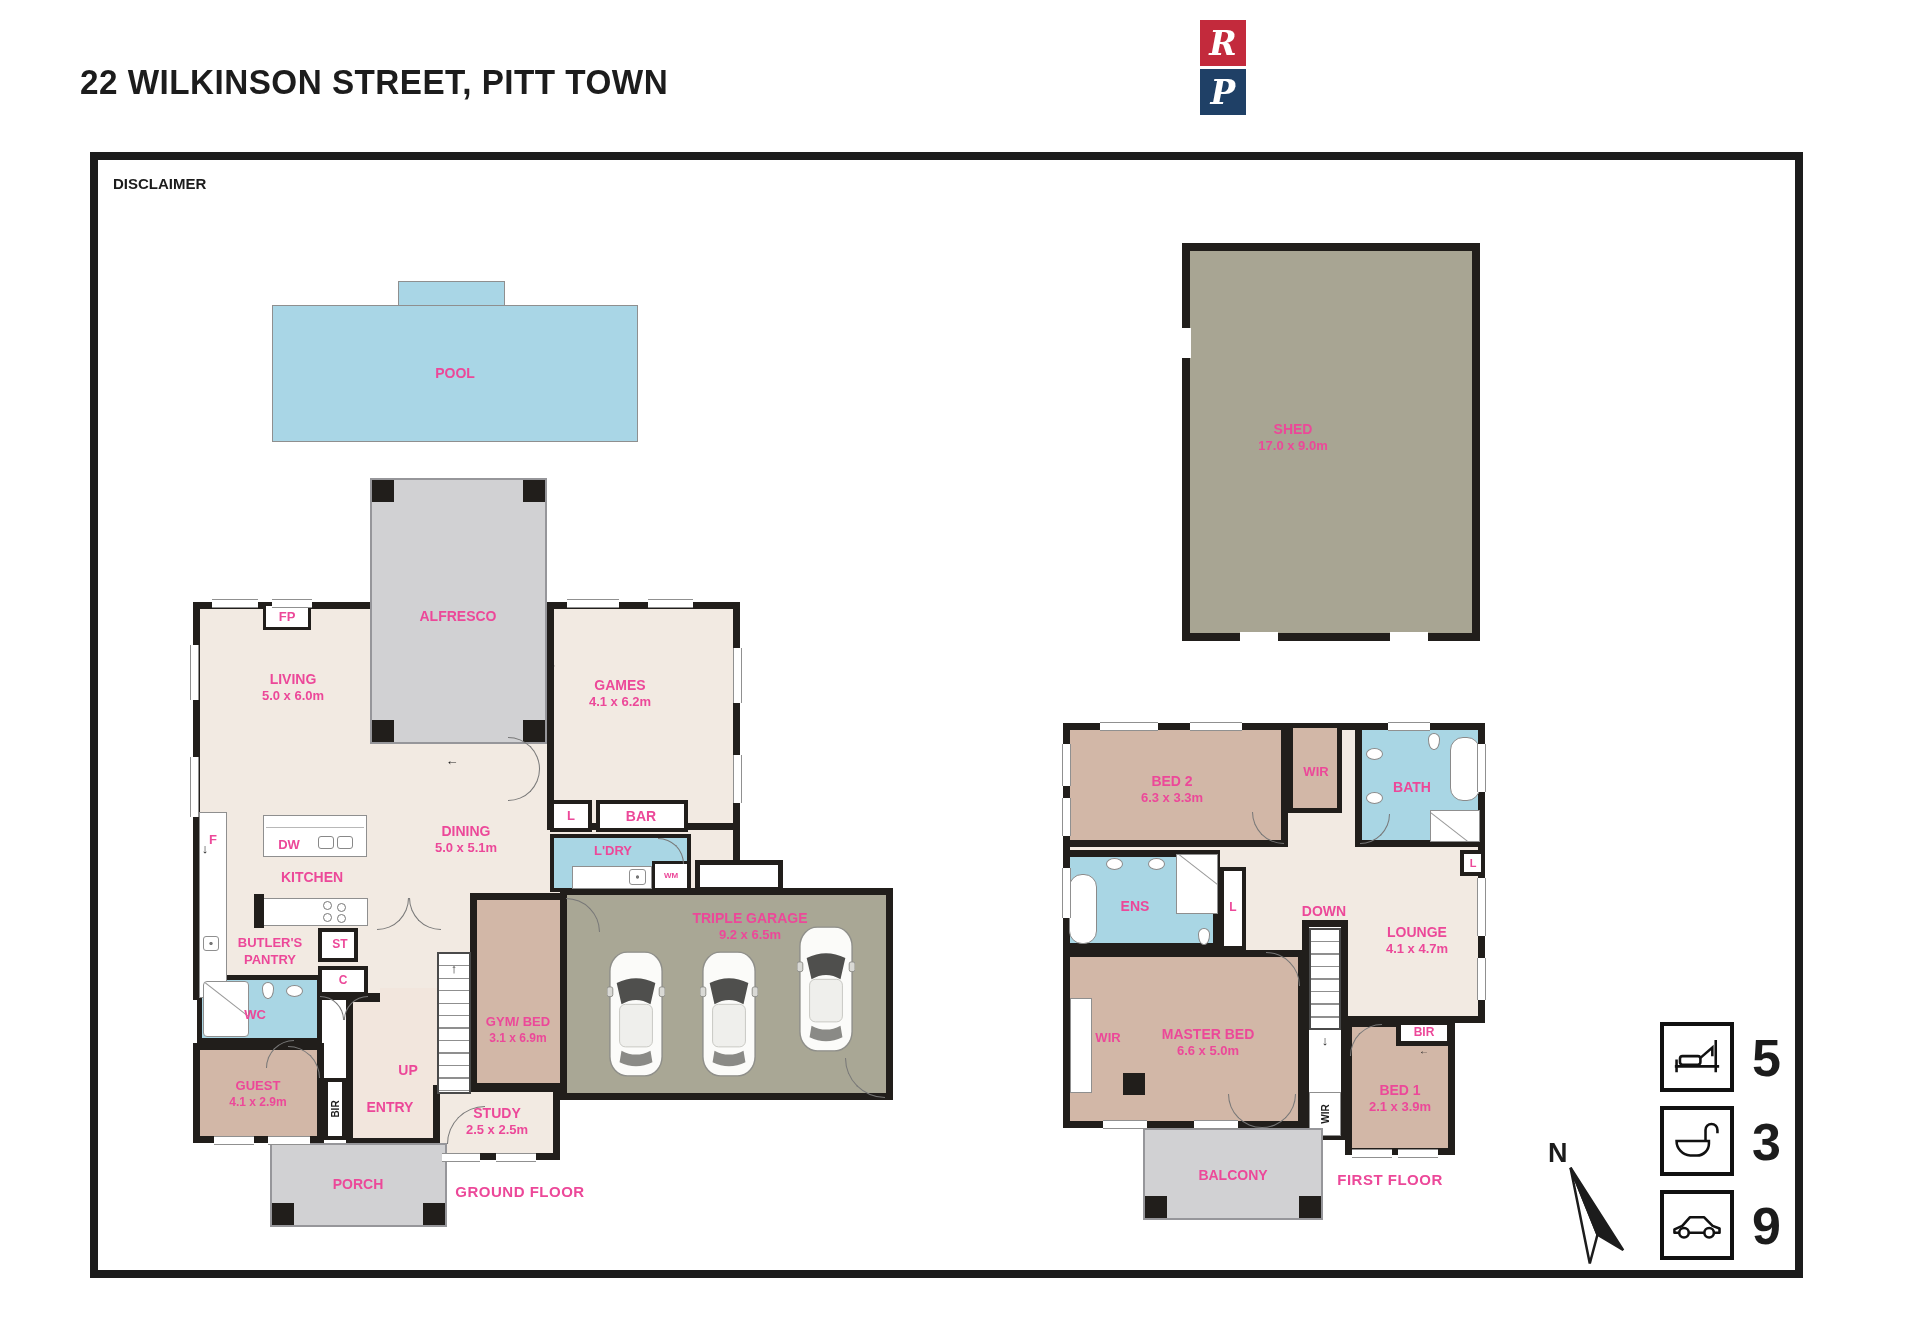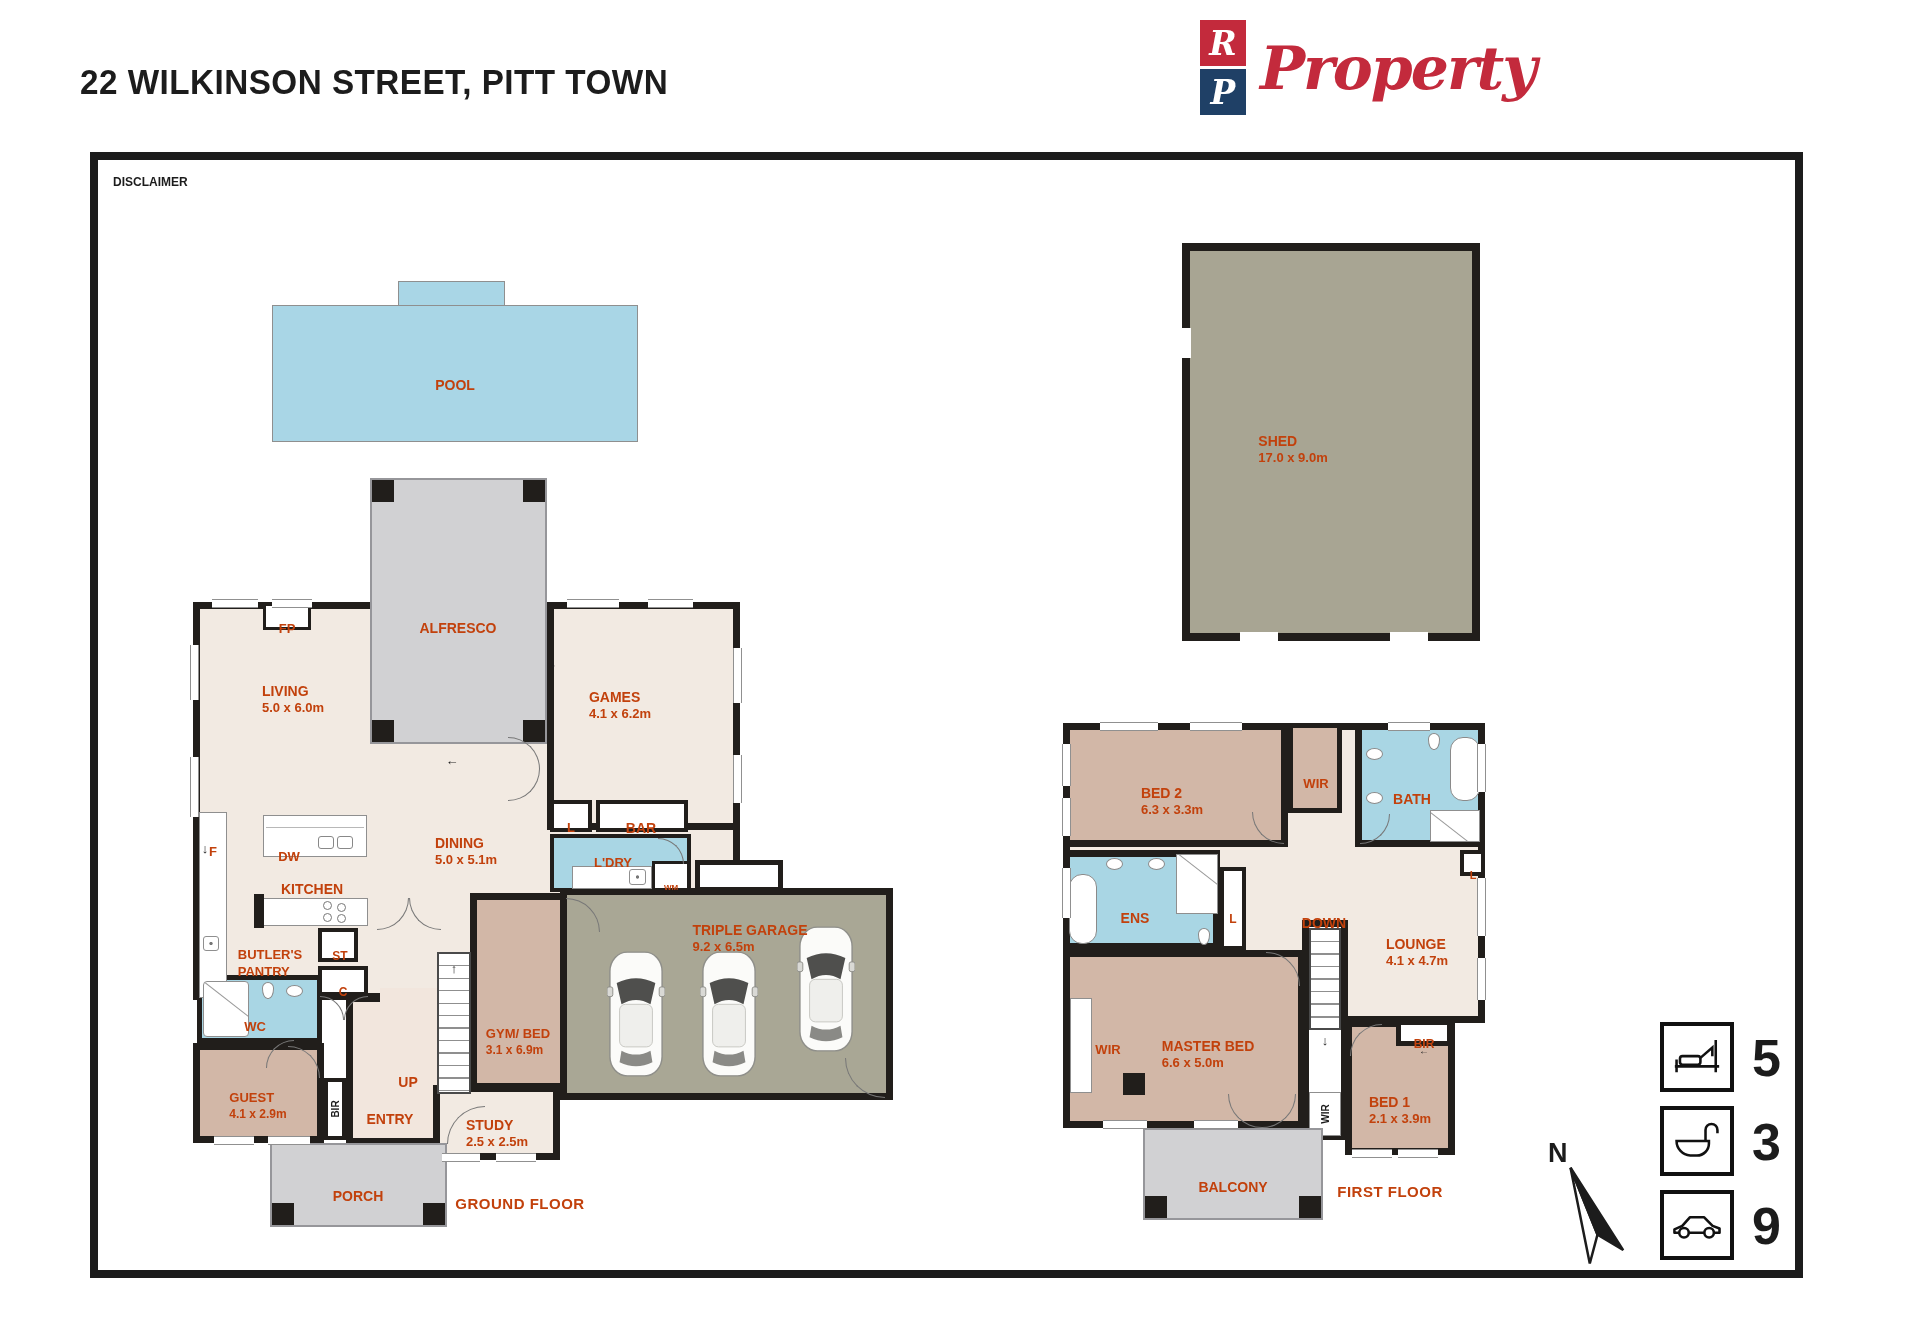--- a/index.html
+++ b/index.html
@@ -11,32 +11,32 @@
   .logo{position:absolute;left:1200px;top:20px;display:flex;align-items:center;gap:14px;}
   .logo-script{font-family:"DejaVu Serif",serif;font-style:italic;font-weight:bold;
                font-size:60px;color:#C32A3C;letter-spacing:-2px;line-height:1;}
   .logo-mark{display:flex;flex-direction:column;gap:3px;}
   .msq{width:46px;height:46px;display:flex;align-items:center;justify-content:center;
        font-family:"DejaVu Serif",serif;font-style:italic;font-weight:bold;font-size:33px;color:#fff;}
   .msq.red{background:#C32A3C}.msq.navy{background:#1F4066}
   
   .plan-box{position:absolute;left:90px;top:152px;width:1713px;height:1126px;
             border:8px solid #1c1c1c;box-sizing:border-box;background:#fff;}
-  .disc-h{position:absolute;left:113px;top:175px;font-size:12px;font-weight:bold;}
+  .disc-h{position:absolute;left:113px;top:175px;font-size:15px;font-weight:bold;}
   .disc-b{position:absolute;left:113px;top:205px;width:640px;font-size:13.5px;font-weight:bold;line-height:1.24;}
   
   .room{position:absolute;box-sizing:border-box;}
   .wall8{border:8px solid #211e1b}.wall7{border:7px solid #211e1b}.wall5{border:5px solid #211e1b}
   .wall4{border:4px solid #211e1b}.wall3{border:3px solid #211e1b}
   .thin{border:1.5px solid #8f8f8f}.thin2{border:2px solid #96969a}
   .cream{background:#F2EAE2}.hallc{background:#F2E6DD}.tan{background:#D2B7A7}
   .blue{background:#A9D6E4}.pool{background:#A9D6E6}.grayf{background:#D1D1D3}
   .olive{background:#A9A795}.oliveS{background:#A8A593}.whitef{background:#fff}
-  .lbl{position:absolute;transform:translate(-50%,-50%);white-space:nowrap;
-       z-index:30;line-height:1.3;color:#c2410c;margin-top:12px;}
+  .lbl{position:absolute;transform:translate(-50%,-50%);text-align:center;white-space:nowrap;
+       z-index:30;line-height:1.3;color:#ec4899;}
   .nm{display:block;font-size:14px;font-weight:bold}
   .dm{display:block;font-size:13px;font-weight:bold}
   .s13{font-size:13px}.s12{font-size:12px}.s11{font-size:11px}.s8{font-size:8px}
   .s15{font-size:15px;letter-spacing:.5px}
   .vlabel{position:absolute;transform:translate(-50%,-50%) rotate(-90deg);font-weight:bold;
           font-size:10px;white-space:nowrap;z-index:30;}
   .corner{position:absolute;width:22px;height:22px;background:#211e1b;z-index:6;}
   .win{position:absolute;height:9px;background:#fff;border-top:1.5px solid #909090;
        border-bottom:1.5px solid #909090;box-sizing:border-box;z-index:20;}
   .winv{position:absolute;width:9px;background:#fff;border-left:1.5px solid #909090;
@@ -74,21 +74,20 @@
 <body>
 
 <div class="canvas">
 
   <div class="title">22 WILKINSON STREET, PITT TOWN</div>
   <div class="logo">
     <span class="logo-mark">
       <span class="msq red">R</span>
       <span class="msq navy">P</span>
     </span>
-    <span class="logo-script">Property</span>
   </div>
 
   <div class="plan-box"></div>
   <div class="disc-h">DISCLAIMER</div>
 
   <div class="room pool thin" style="left:398px;top:281px;width:107px;height:27px;"></div>
   <div class="room pool thin" style="left:272px;top:305px;width:366px;height:137px;"></div>
   <div class="lbl" style="left:455px;top:373px;">
       <span class="nm">POOL</span>
     </div>

